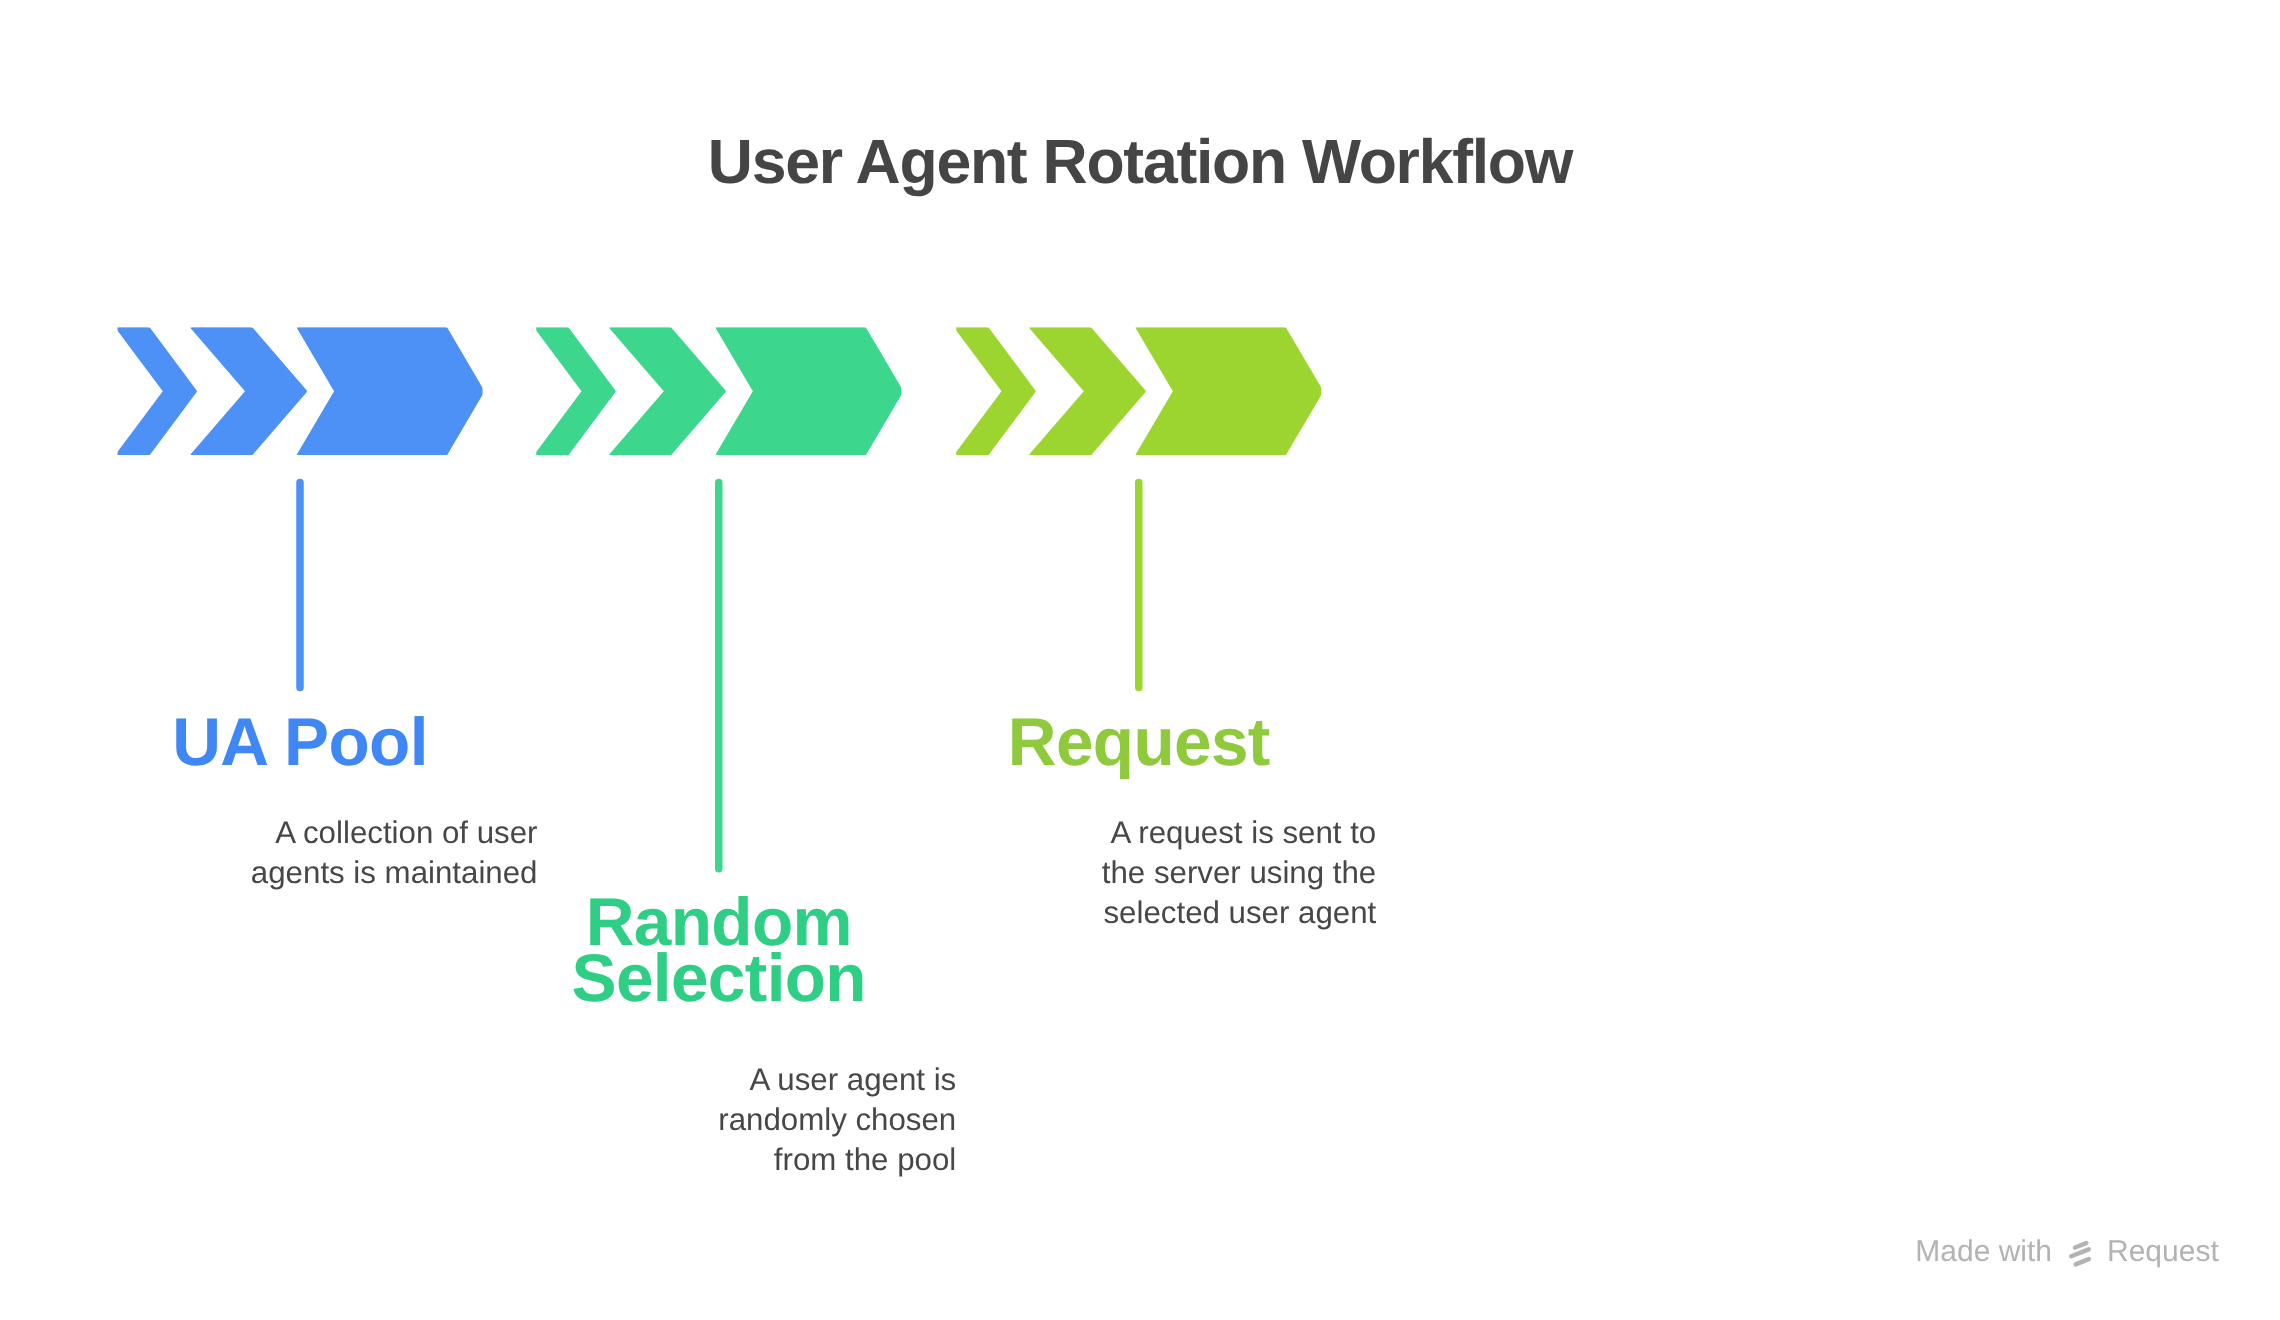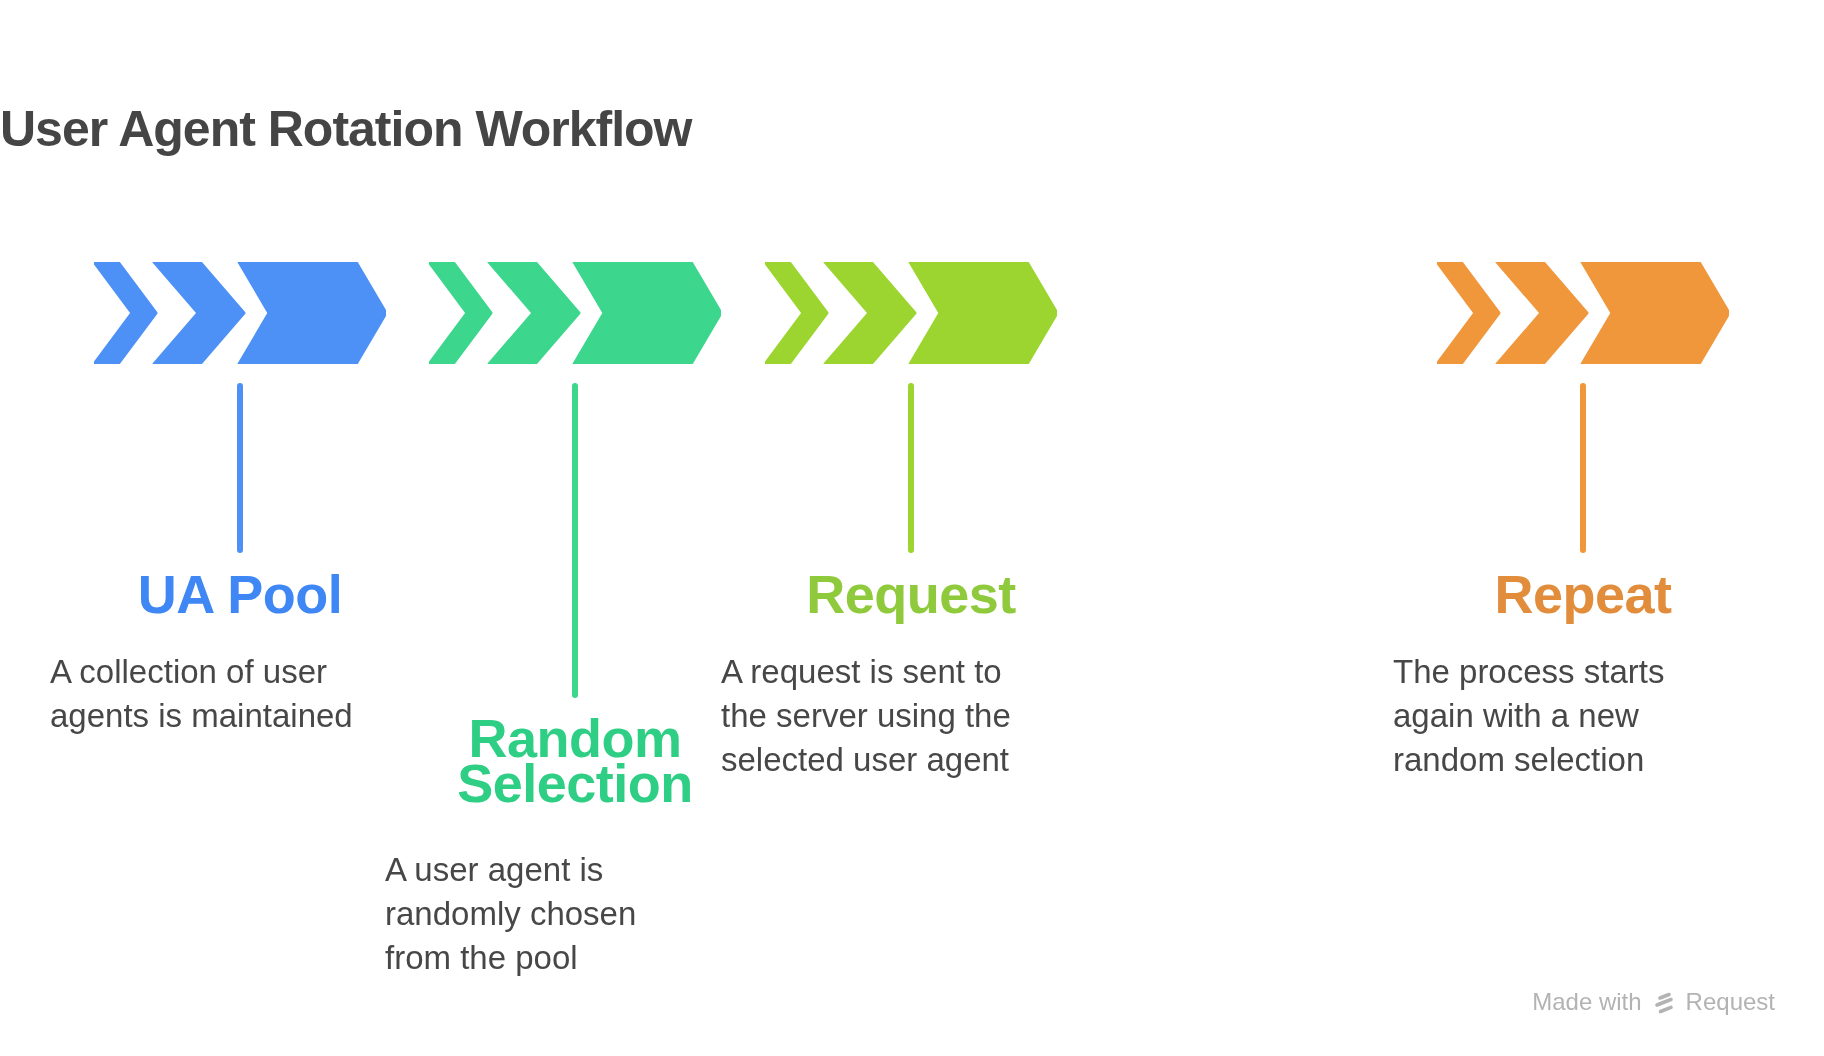--- a/index.html
+++ b/index.html
@@ -10,20 +10,21 @@
     background: var(--bg-color, #ffffff);
     overflow: hidden;
     font-family: "Liberation Sans", "DejaVu Sans", sans-serif;
   }
   .main-title {
     position: absolute;
     top: 100px;
     left: 0;
     width: 100%;
     margin: 0;
+    text-align: center;
     font-size: 50px;
     font-weight: 700;
     letter-spacing: -1px;
     color: var(--heading-color, #454545);
   }
   .stage {
     position: absolute;
     top: 0;
     width: 340px;
     height: 1056px;
@@ -68,23 +69,23 @@
     letter-spacing: -0.5px;
     color: var(--accent);
     white-space: pre-line;
   }
   .high .stage-title { top: 572px; }
   .low  .stage-title { top: 716px; }
   .stage-desc {
     position: absolute;
     left: -20px;
     width: 380px;
-    text-align: left;
-    font-size: 33px;
-    line-height: 44px;
+    text-align: right;
+    font-size: 25px;
+    line-height: 32px;
     color: var(--body-color, #474747);
     white-space: pre-line;
   }
   .high .stage-desc { top: 650px; }
   .low  .stage-desc { top: 848px; }
   .watermark {
     position: absolute;
     right: 49px;
     bottom: 40px;
     display: flex;
@@ -135,32 +136,20 @@
     </svg>
     <div class="connector"></div>
     <div class="stage-title">Random
 Selection</div>
     <div class="stage-desc">A user agent is
 randomly chosen
 from the pool</div>
   </div>
 
 
-  <div class="stage s4 high" style="--arrow: #F0973C; --accent: #E28D3B;">
-    <svg class="chevrons" viewBox="0 0 292 102" aria-hidden="true">
-      <polygon points="0,0 24,0 62,51 24,102 0,102 38,51"></polygon>
-      <polygon points="60,0 106,0 150,51 106,102 60,102 104,51"></polygon>
-      <polygon points="145,0 262,0 292,51 262,102 145,102 175,51"></polygon>
-    </svg>
-    <div class="connector"></div>
-    <div class="stage-title">Repeat</div>
-    <div class="stage-desc">The process starts
-again with a new
-random selection</div>
-  </div>
 
   <div class="watermark">
     <span>Made with</span>
     <svg class="napkin-logo" viewBox="0 0 26 26" width="26" height="26" aria-hidden="true">
       <g stroke="currentColor" stroke-width="3.6" stroke-linecap="round" fill="none">
         <path d="M9 8 L18 4.5"></path>
         <path d="M6 15 L20 9.5"></path>
         <path d="M9.5 21.5 L20 17.3"></path>
       </g>
     </svg>

